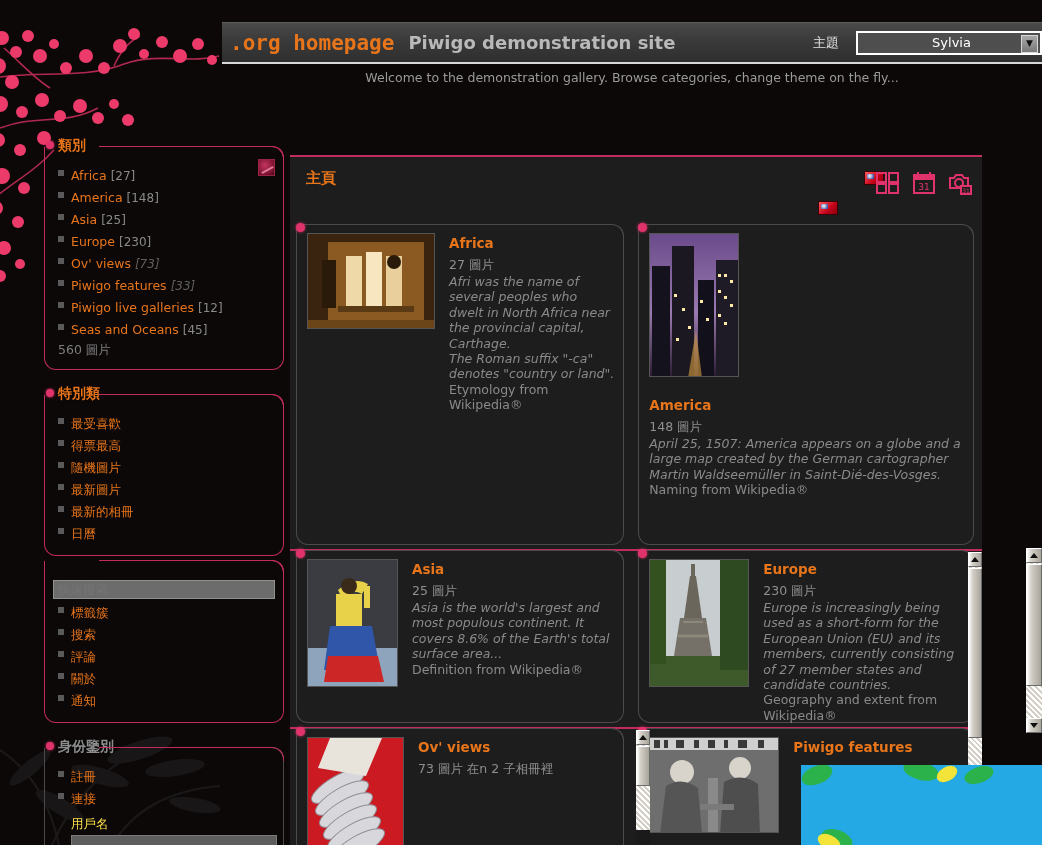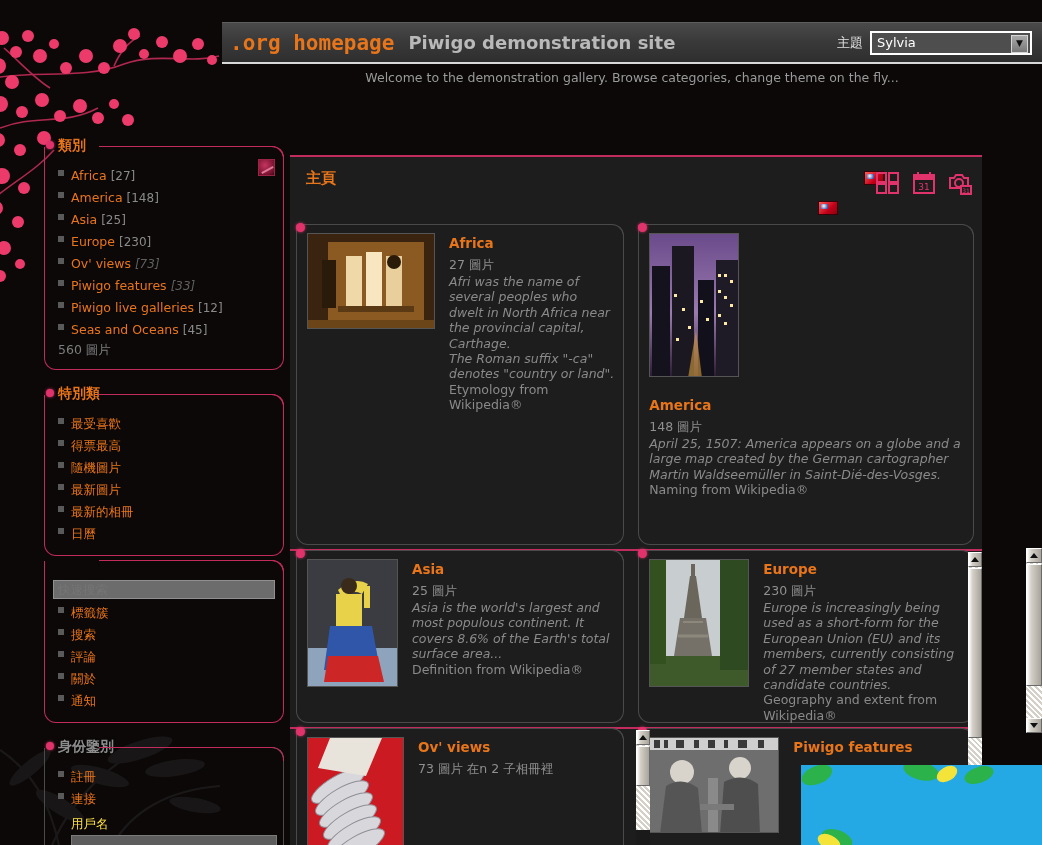--- a/index.html
+++ b/index.html
@@ -46,29 +46,31 @@
     font-size: 21px; font-weight: bold;
     color: #e8751a; letter-spacing: 0px;
     padding-left: 8px; white-space: nowrap;
   }
   #site-title {
     font-size: 18px; font-weight: bold;
     color: #b9b9b9; margin-left: 14px; white-space: nowrap;
   }
   #theme-wrap {
     margin-left: auto; display: flex; align-items: center;
-    padding-right: 10px;
+    padding-right: 0;
+    gap: 10px;
   }
   #theme-label { color: #e2e2e2; font-size: 13px; margin-right: 7px; }
   #theme-select {
-    width: 162px; height: 24px;
+    width: 186px; height: 24px;
     background: #4e4e4e;
     border: 2px solid #ffffff;
     display: flex; align-items: center;
     position: relative;
+    justify-content: center;
   }
   #theme-value { color: #ffffff; font-size: 13px; padding-left: 5px; }
   #theme-arrow {
     position: absolute; right: 2px; top: 2px;
     width: 17px; height: 18px;
     background: linear-gradient(to bottom,#a9a9a9,#787878);
     border: 1px solid #d6d6d6;
     display: flex; align-items: center; justify-content: center;
     color: #111; font-size: 9px; line-height: 1;
   }

